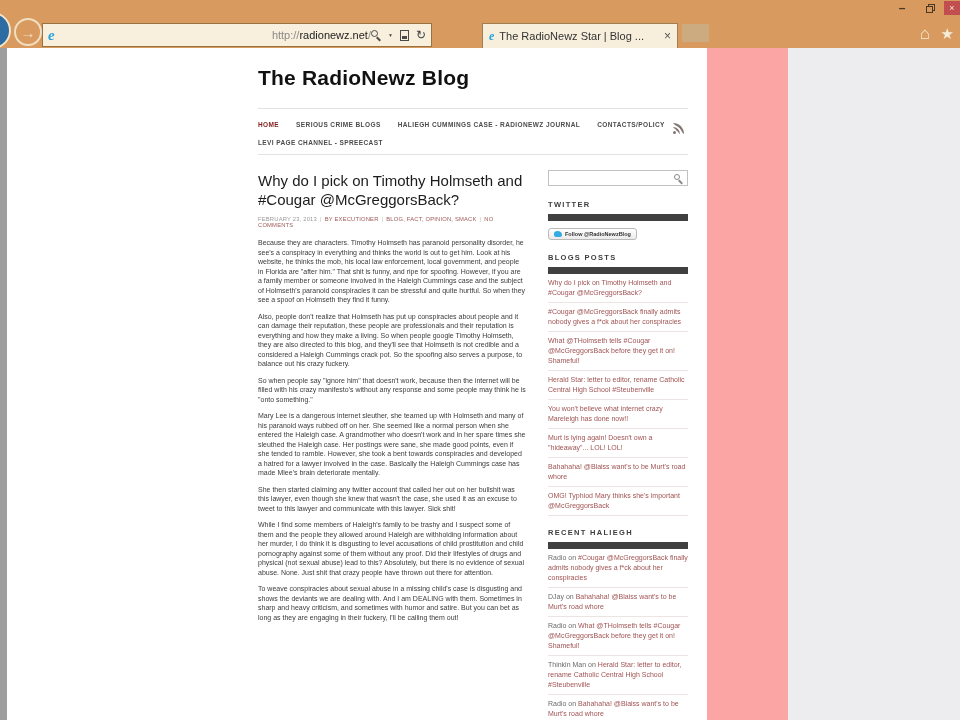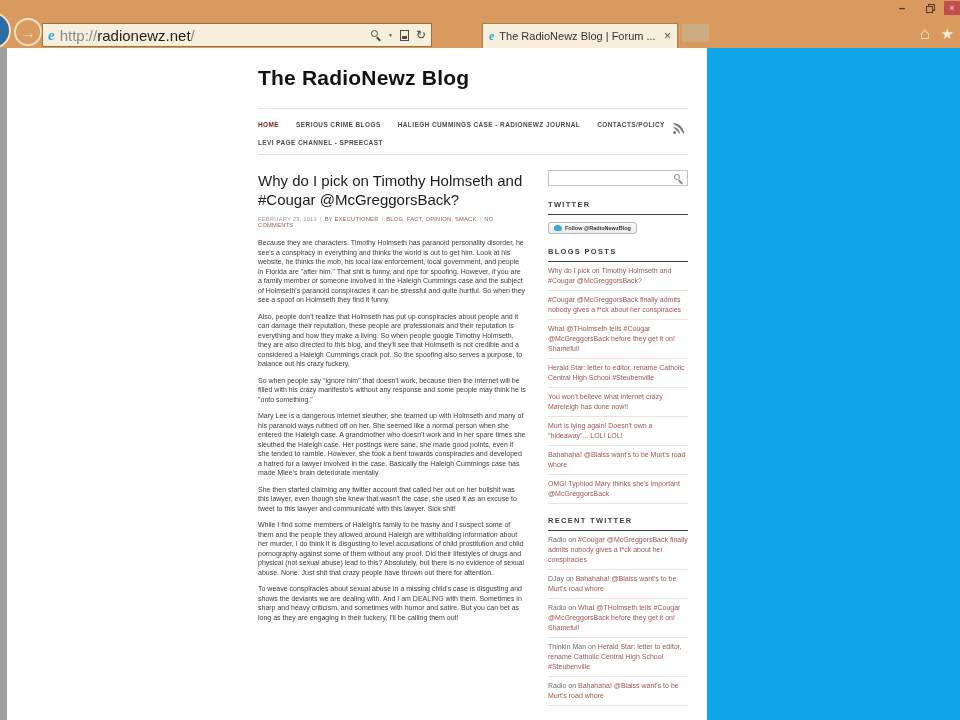--- a/index.html
+++ b/index.html
@@ -11,21 +11,21 @@
   .back-circle { position: absolute; left: -26px; top: 12px; width: 37px; height: 37px;
                  border-radius: 50%; background: #2d6ca3; border: 2px solid #f3e4c8; }
   .fwd-circle { position: absolute; left: 14px; top: 18px; width: 28px; height: 28px; border-radius: 50%;
                 border: 2px solid #f0dfc2; color: #f0dfc2; display: flex; align-items: center;
                 justify-content: center; font-size: 15px; line-height: 1; }
   .addressbar { position: absolute; left: 42px; top: 23px; width: 390px; height: 24px;
                 background: #f8efdd; border: 1px solid #96733f; display: flex; align-items: center;
                 padding: 0 5px; }
   .ie-e { font-family: "Liberation Serif", serif; font-style: italic; font-weight: bold;
           color: #25a5dd; font-size: 15px; line-height: 1; margin-right: 5px; }
-  .url { flex: 1; font-size: 15px; white-space: nowrap; overflow: hidden; }
+  .url { flex: 1; font-size: 11px; white-space: nowrap; overflow: hidden; text-align: right; }
   .url .dim { color: #8a8a8a; }
   .url .host { color: #1d1d1d; }
   .ab-icons { display: flex; align-items: center; gap: 7px; color: #4a4a4a; }
   .magwrap { position: relative; width: 10px; height: 10px; }
   .mag-c { position: absolute; left: 0; top: 0; width: 7px; height: 7px; border: 1.5px solid #4a4a4a; border-radius: 50%; }
   .mag-h { position: absolute; right: 0; bottom: 0; width: 5px; height: 2px; background: #4a4a4a; transform: rotate(45deg); }
   .caret { font-size: 5px; color: #4a4a4a; }
   .compat { width: 9px; height: 11px; border: 1px solid #4a4a4a; background: #f8efdd; position: relative; }
   .compat span { position: absolute; left: 1px; bottom: 1px; width: 5px; height: 3px; background: #4a4a4a; }
   .refresh { font-size: 12px; line-height: 1; color: #3f3f3f; }
@@ -38,21 +38,21 @@
   .btn-min { left: 890px; width: 24px; color: #4a3822; font-size: 12px; font-weight: bold; }
   .btn-restore { left: 918px; width: 24px; }
   .restore-glyph { position: relative; width: 9px; height: 9px; }
   .restore-glyph .r1 { position: absolute; right: 0; top: 0; width: 7px; height: 7px; border: 1px solid #4a3822; }
   .restore-glyph .r2 { position: absolute; left: 0; bottom: 0; width: 7px; height: 7px; border: 1px solid #4a3822; background: #d89a5e; }
   .btn-close { left: 944px; width: 16px; height: 14px; top: 1px; background: #c14f4f; color: #f5e6cc; font-size: 9px; }
   .home-btn { position: absolute; right: 30px; top: 25px; font-size: 17px; color: #f6ecd7; line-height: 1; }
   .star-btn { position: absolute; right: 6px; top: 26px; font-size: 15px; color: #f6ecd7; line-height: 1; }
 
   
-  .page { position: relative; width: 960px; height: 672px; background: #0ea5e9; overflow: hidden; }
+  .page { position: relative; width: 788px; height: 672px; background: #fca5a5; overflow: hidden; }
   .left-strip { position: absolute; left: 0; top: 0; width: 7px; height: 100%; background: #9e9e9e; }
   .white-panel { position: absolute; left: 7px; top: 0; width: 700px; height: 100%; background: #ffffff; overflow: hidden; }
   .site { margin-left: 251px; width: 430px; }
 
   header { position: relative; }
   .site-title { margin-top: 18px; font-size: 21px; font-weight: bold; color: #111; letter-spacing: 0.2px; }
   .tagline { margin: 8px 0 0 12px; padding-left: 8px; border-left: 1px solid #cfcfcf;
              font-size: 8px; line-height: 11px; color: #8b8b8b; width: 408px; }
   .rss { position: absolute; right: 2px; top: 56px; width: 14px; height: 13px; }
   .rss i { position: absolute; display: block; }
@@ -78,21 +78,21 @@
   main p { font-size: 7px; line-height: 9.5px; color: #3b3b3b; margin: 0 0 7px; }
 
   .searchbox { display: flex; align-items: center; border: 1px solid #c2c2c2; background: #fff;
                height: 16px; padding: 0 4px; margin-top: 2px; }
   .searchbox input { flex: 1; border: none; outline: none; background: transparent; font-size: 7px; height: 100%; }
   .smag { position: relative; width: 9px; height: 9px; cursor: pointer; }
   .smag .mag-c { width: 6px; height: 6px; border-color: #8a8a8a; }
   .smag .mag-h { background: #8a8a8a; }
 
   aside h3 { font-size: 7.5px; font-weight: bold; letter-spacing: 1.3px; color: #3d3d3d;
-             margin-top: 14px; padding-bottom: 5px; border-bottom: 1px solid #404040; }
+             margin-top: 14px; padding-bottom: 5px; border-bottom: 7px solid #404040; }
   aside h3.later { margin-top: 12px; }
 
   .tw-btn { display: inline-flex; align-items: center; gap: 3px; border: 1px solid #b9b9b9; border-radius: 3px;
             background: linear-gradient(#ffffff, #ebebeb); padding: 2px 5px; margin-top: 7px;
             font-size: 5.5px; font-weight: bold; color: #333; text-decoration: none; cursor: pointer; }
   .bird { width: 8px; height: 6px; background: #35acdf; border-radius: 60% 75% 45% 55% / 60% 85% 35% 45%; }
 
   aside ul { list-style: none; }
   aside li { border-bottom: 1px solid #ece3e3; padding: 4px 0; font-size: 7px; line-height: 10px; }
   aside li a { color: #a05353; text-decoration: none; cursor: pointer; }
@@ -121,21 +121,21 @@
         <span class="caret">▼</span>
         <span class="compat">
             <span></span>
           </span>
         <span class="refresh">↻</span>
       </span>
     </div>
 
     <div class="tab">
       <span class="ie-e" style="font-size:12px;">e</span>
-      <span class="tab-title">The RadioNewz Blog | Forum ...</span>
+      <span class="tab-title">The RadioNewz Star | Blog ...</span>
       <span class="tab-close">×</span>
     </div>
     <div class="newtab-stub"></div>
 
     <span class="win-btn btn-min">–</span>
     <span class="win-btn btn-restore">
       <span class="restore-glyph">
           <span class="r1"></span>
           <span class="r2"></span>
         </span>
@@ -199,21 +199,21 @@
               <li><a>Why do I pick on Timothy Holmseth and #Cougar @McGreggorsBack?</a></li>
               <li><a>#Cougar @McGreggorsBack finally admits nobody gives a f*ck about her conspiracies</a></li>
               <li><a>What @THolmseth tells #Cougar @McGreggorsBack before they get it on! Shameful!</a></li>
               <li><a>Herald Star: letter to editor, rename Catholic Central High School #Steubenville</a></li>
               <li><a>You won't believe what internet crazy Mareleigh has done now!!</a></li>
               <li><a>Murt is lying again! Doesn't own a "hideaway"... LOL! LOL!</a></li>
               <li><a>Bahahaha! @Blaiss want's to be Murt's road whore</a></li>
               <li><a>OMG! Typhiod Mary thinks she's important @McGreggorsBack</a></li>
             </ul>
 
-            <h3 class="later">RECENT TWITTER</h3>
+            <h3 class="later">RECENT HALIEGH</h3>
             <ul class="comments">
               <li><span class="author">Radio</span> <span class="conn">on</span> <a>#Cougar @McGreggorsBack finally admits nobody gives a f*ck about her conspiracies</a></li>
               <li><span class="author">DJay</span> <span class="conn">on</span> <a>Bahahaha! @Blaiss want's to be Murt's road whore</a></li>
               <li><span class="author">Radio</span> <span class="conn">on</span> <a>What @THolmseth tells #Cougar @McGreggorsBack before they get it on! Shameful!</a></li>
               <li><span class="author">Thinkin Man</span> <span class="conn">on</span> <a>Herald Star: letter to editor, rename Catholic Central High School #Steubenville</a></li>
               <li><span class="author">Radio</span> <span class="conn">on</span> <a>Bahahaha! @Blaiss want's to be Murt's road whore</a></li>
             </ul>
           </aside>
         </div>
 

